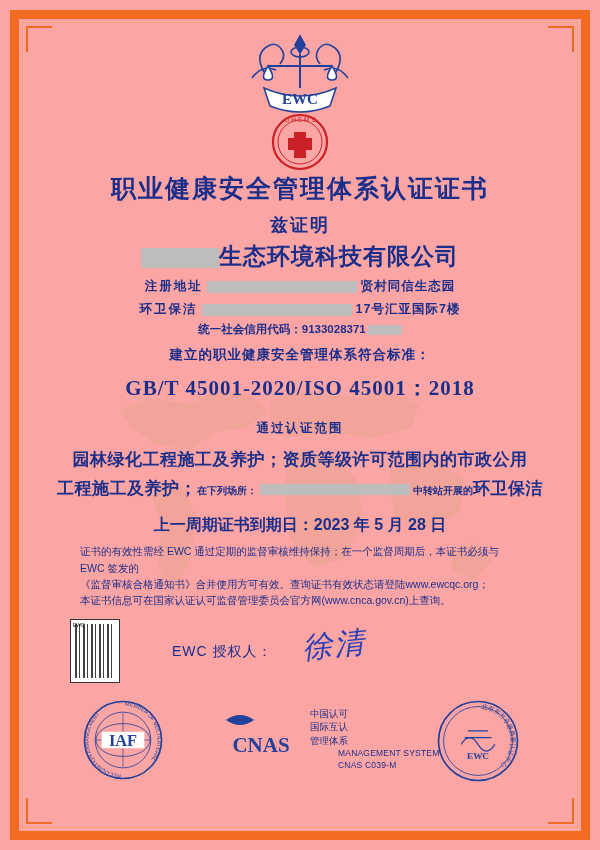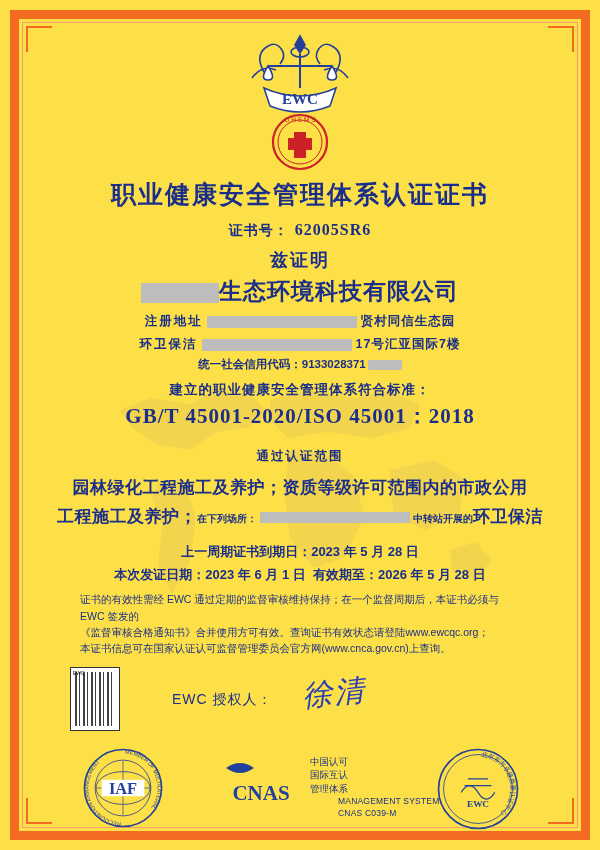--- a/index.html
+++ b/index.html
@@ -11,21 +11,21 @@
     width: 600px;
     height: 850px;
     font-family: "Liberation Sans", sans-serif;
     overflow: hidden;
   }
   .certificate {
     position: relative;
     width: 600px;
     height: 850px;
     box-sizing: border-box;
-    background: #fde047;
+    background: #fca5a5;
   }
   
   .frame-outer {
     position: absolute;
     left: 10px; top: 10px; right: 10px; bottom: 10px;
     border: 9px solid #f26b21;
     box-sizing: border-box;
   }
   .frame-inner {
     position: absolute;
@@ -62,21 +62,20 @@
   
   .emblem {
     margin: 6px auto 0;
     width: 120px;
     height: 140px;
     position: relative;
   }
 
   
   .main-title {
-    margin-top: 6px;
     font-family: "DejaVu Serif", "Liberation Serif", serif;
     font-size: 25px;
     font-weight: bold;
     color: #1b2f8a;
     letter-spacing: 2px;
   }
   .cert-no-row {
     margin-top: 10px;
     font-size: 14px;
     color: #1b2f8a;
@@ -126,21 +125,21 @@
     font-weight: bold;
   }
   .standard-lead {
     margin-top: 9px;
     font-size: 13.5px;
     color: #1b2f8a;
     font-weight: bold;
     letter-spacing: 1px;
   }
   .standard {
-    margin-top: 3px;
+    margin-top: 10px;
     font-family: "Liberation Serif", serif;
     font-size: 21px;
     font-weight: bold;
     color: #1b2f8a;
     letter-spacing: 1px;
   }
   .scope-label {
     margin-top: 18px;
     font-size: 12.5px;
     color: #1b2f8a;
@@ -158,21 +157,21 @@
     line-height: 1.72;
     letter-spacing: 0.5px;
   }
   .scope-line .small {
     font-size: 10px;
     font-family: "Liberation Sans", sans-serif;
     letter-spacing: 0;
   }
   .dates-prev {
     margin-top: 12px;
-    font-size: 13px;
+    font-size: 16px;
     color: #1b2f8a;
     font-weight: bold;
   }
   .dates-main {
     margin-top: 5px;
     font-size: 13px;
     color: #1b2f8a;
     font-weight: bold;
   }
   .notes {
@@ -305,23 +304,20 @@
           <circle cx="60" cy="110" r="22" fill="none" stroke="#cc2127" stroke-width="1"></circle>
           <path d="M54,100 h12 v6 h6 v12 h-6 v8 h-12 v-8 h-6 v-12 h6 z" fill="#cc2127"></path>
           <text x="60" y="90" text-anchor="middle" font-size="6.5" fill="#cc2127" font-family="Liberation Sans, sans-serif">O H S M S</text>
         </g>
       </svg>
     </div>
 
     
     <div class="main-title">职业健康安全管理体系认证证书</div>
 
-    <div class="cert-no-row">
-      <span>证书号：</span><span class="num">62005SR6</span>
-    </div>
 
     <div class="hereby">兹证明</div>
 
     <div class="company">
       <span class="redact" style="width:78px;height:20px;"></span><span>生态环境科技有限公司</span>
     </div>
 
     <div class="addr-row">
       <span class="lbl">注册地址</span><span class="redact" style="width:150px;height:12px;margin:0 4px;"></span><span>贤村同信生态园</span>
     </div>
@@ -343,23 +339,20 @@
       <div class="scope-line">园林绿化工程施工及养护；资质等级许可范围内的市政公用</div>
       <div class="scope-line">
         <span>工程施工及养护；</span><span class="small">在下列场所：</span><span class="redact" style="width:150px;height:11px;margin:0 3px;"></span><span class="small">中转站开展的</span><span>环卫保洁</span>
       </div>
     </div>
 
     <div class="dates-prev">
       <span>上一周期证书到期日：</span><span>2023 年 5 月 28 日</span>
     </div>
 
-    <div class="dates-main">
-      <span>本次发证日期：</span><span>2023 年 6 月 1 日</span>&nbsp;&nbsp;<span>有效期至：</span><span>2026 年 5 月 28 日</span>
-    </div>
 
     <div class="notes">
       <div>证书的有效性需经 EWC 通过定期的监督审核维持保持；在一个监督周期后，本证书必须与 EWC 签发的</div>
       <div>《监督审核合格通知书》合并使用方可有效。查询证书有效状态请登陆www.ewcqc.org；</div>
       <div>本证书信息可在国家认证认可监督管理委员会官方网(www.cnca.gov.cn)上查询。</div>
     </div>
 
     <div class="sig-row">
       <div class="barcode">
         <div class="bars"></div>

